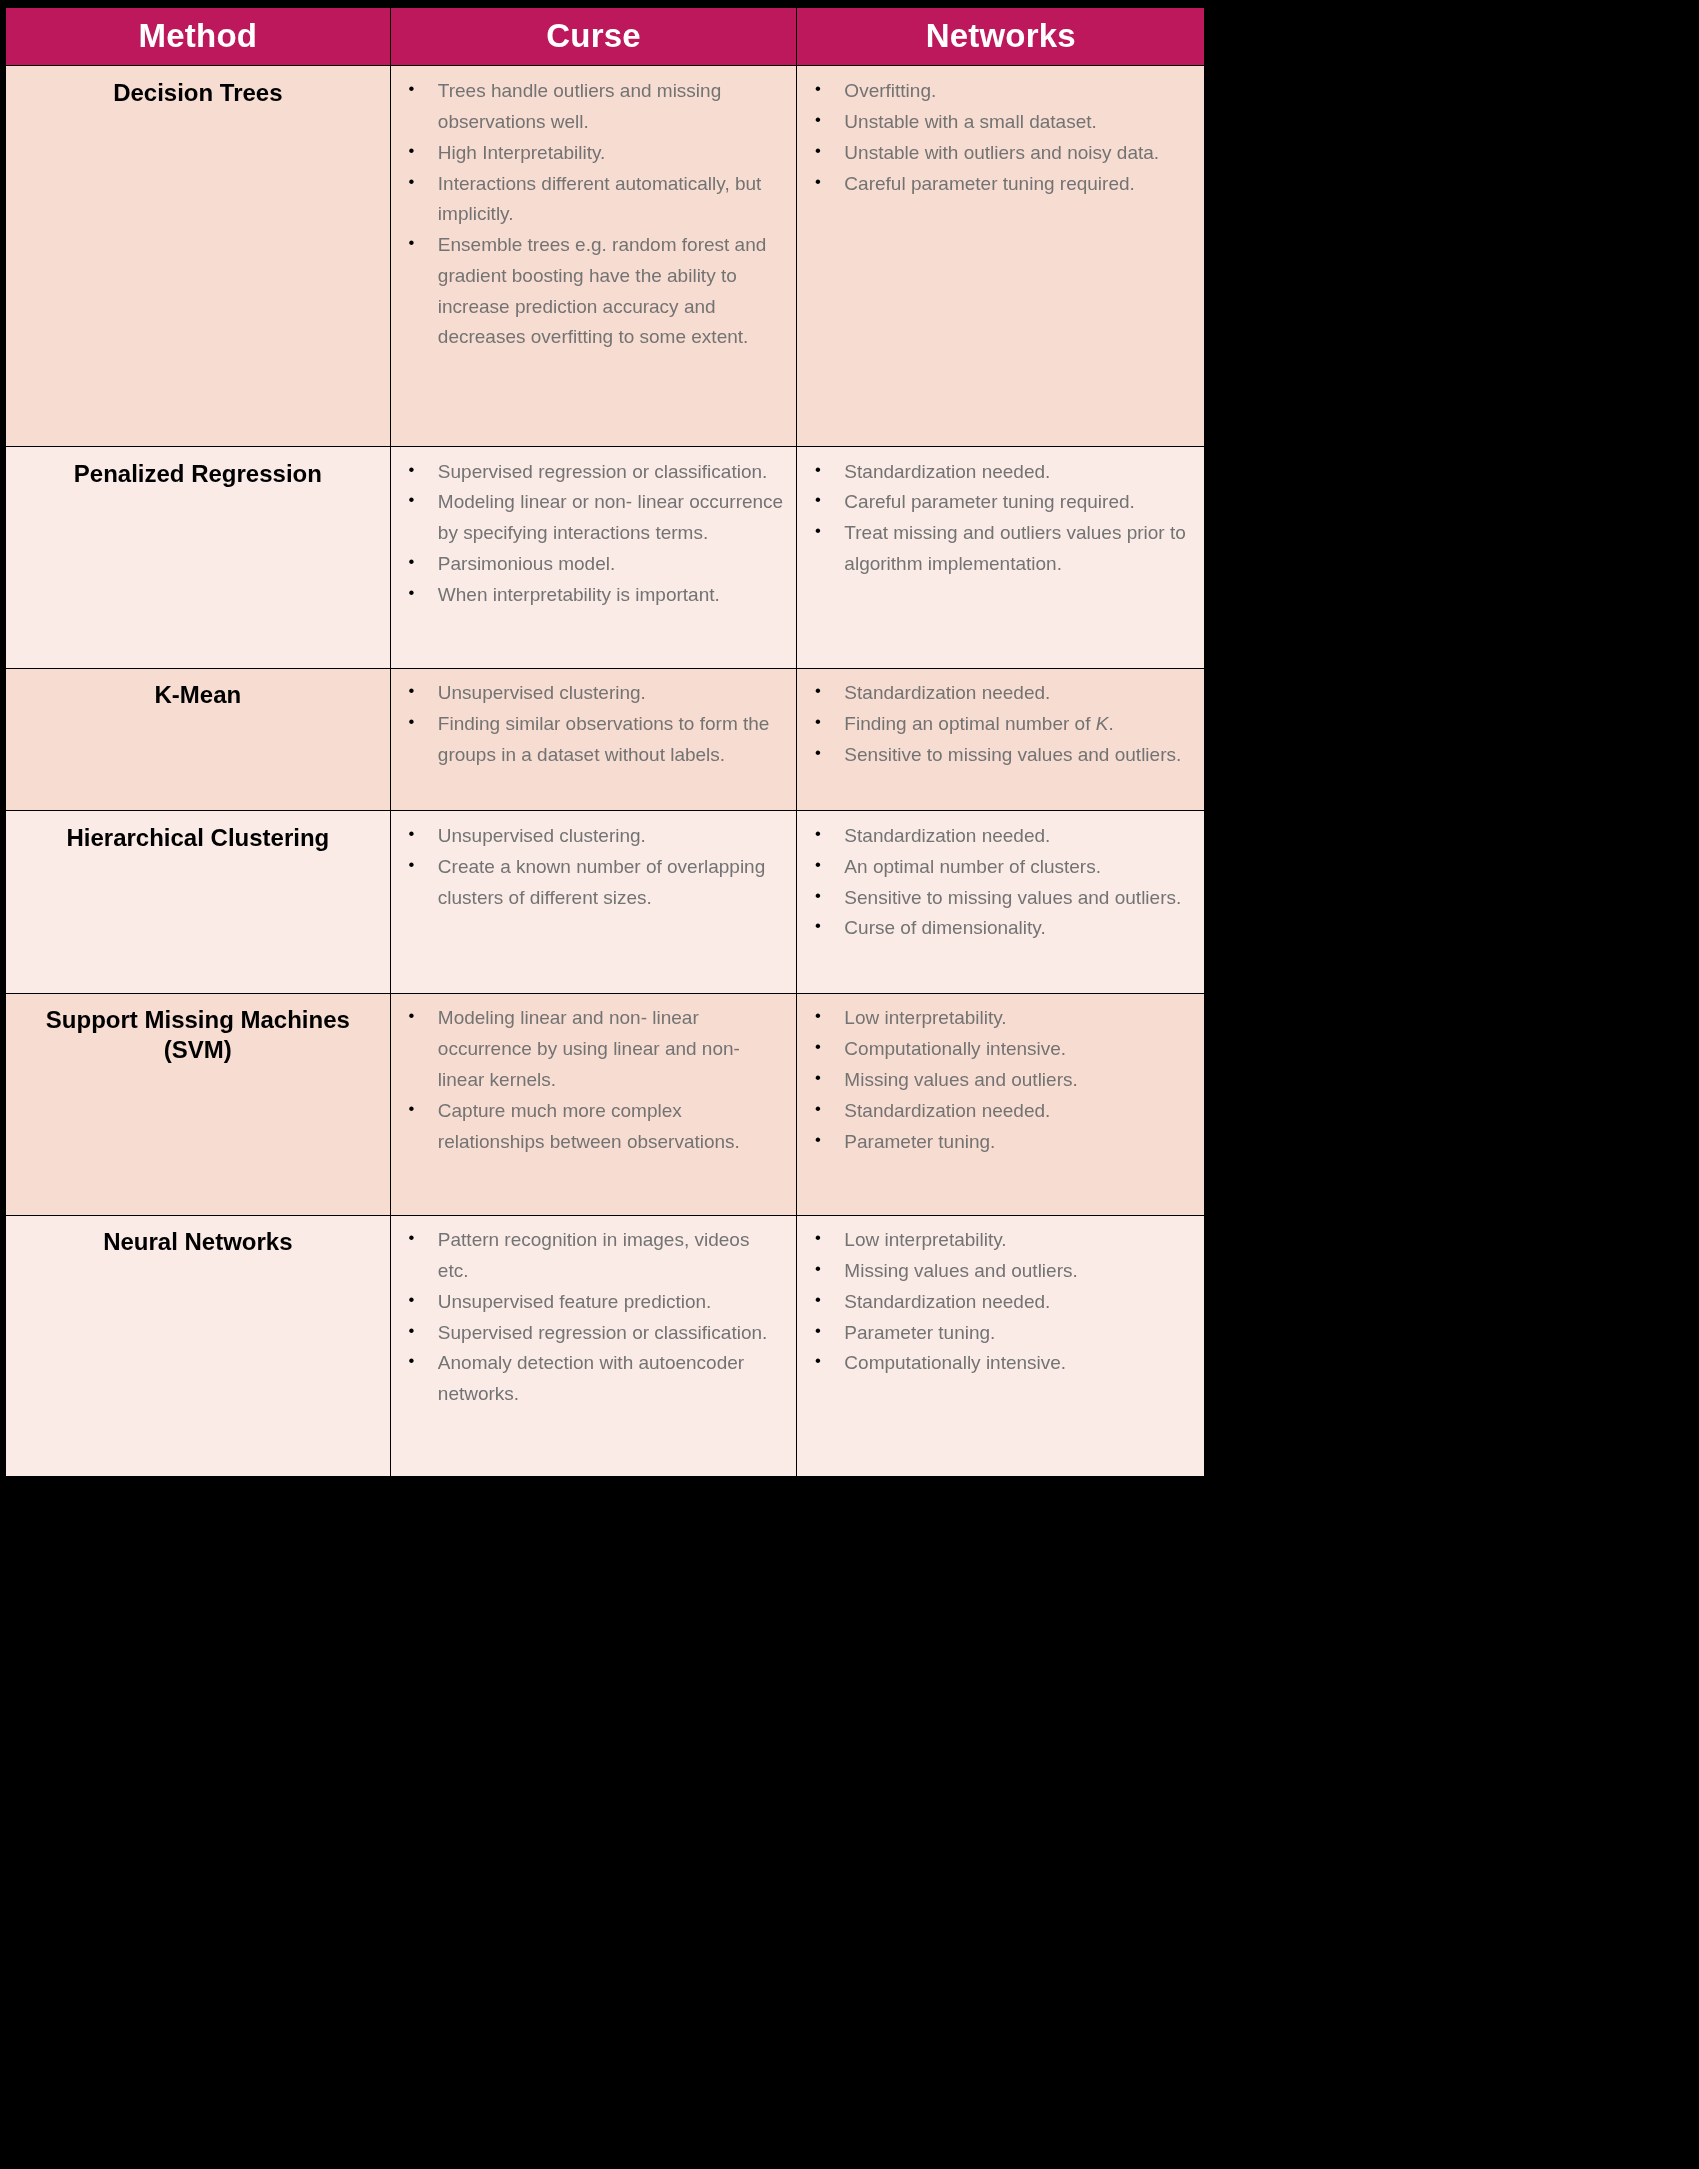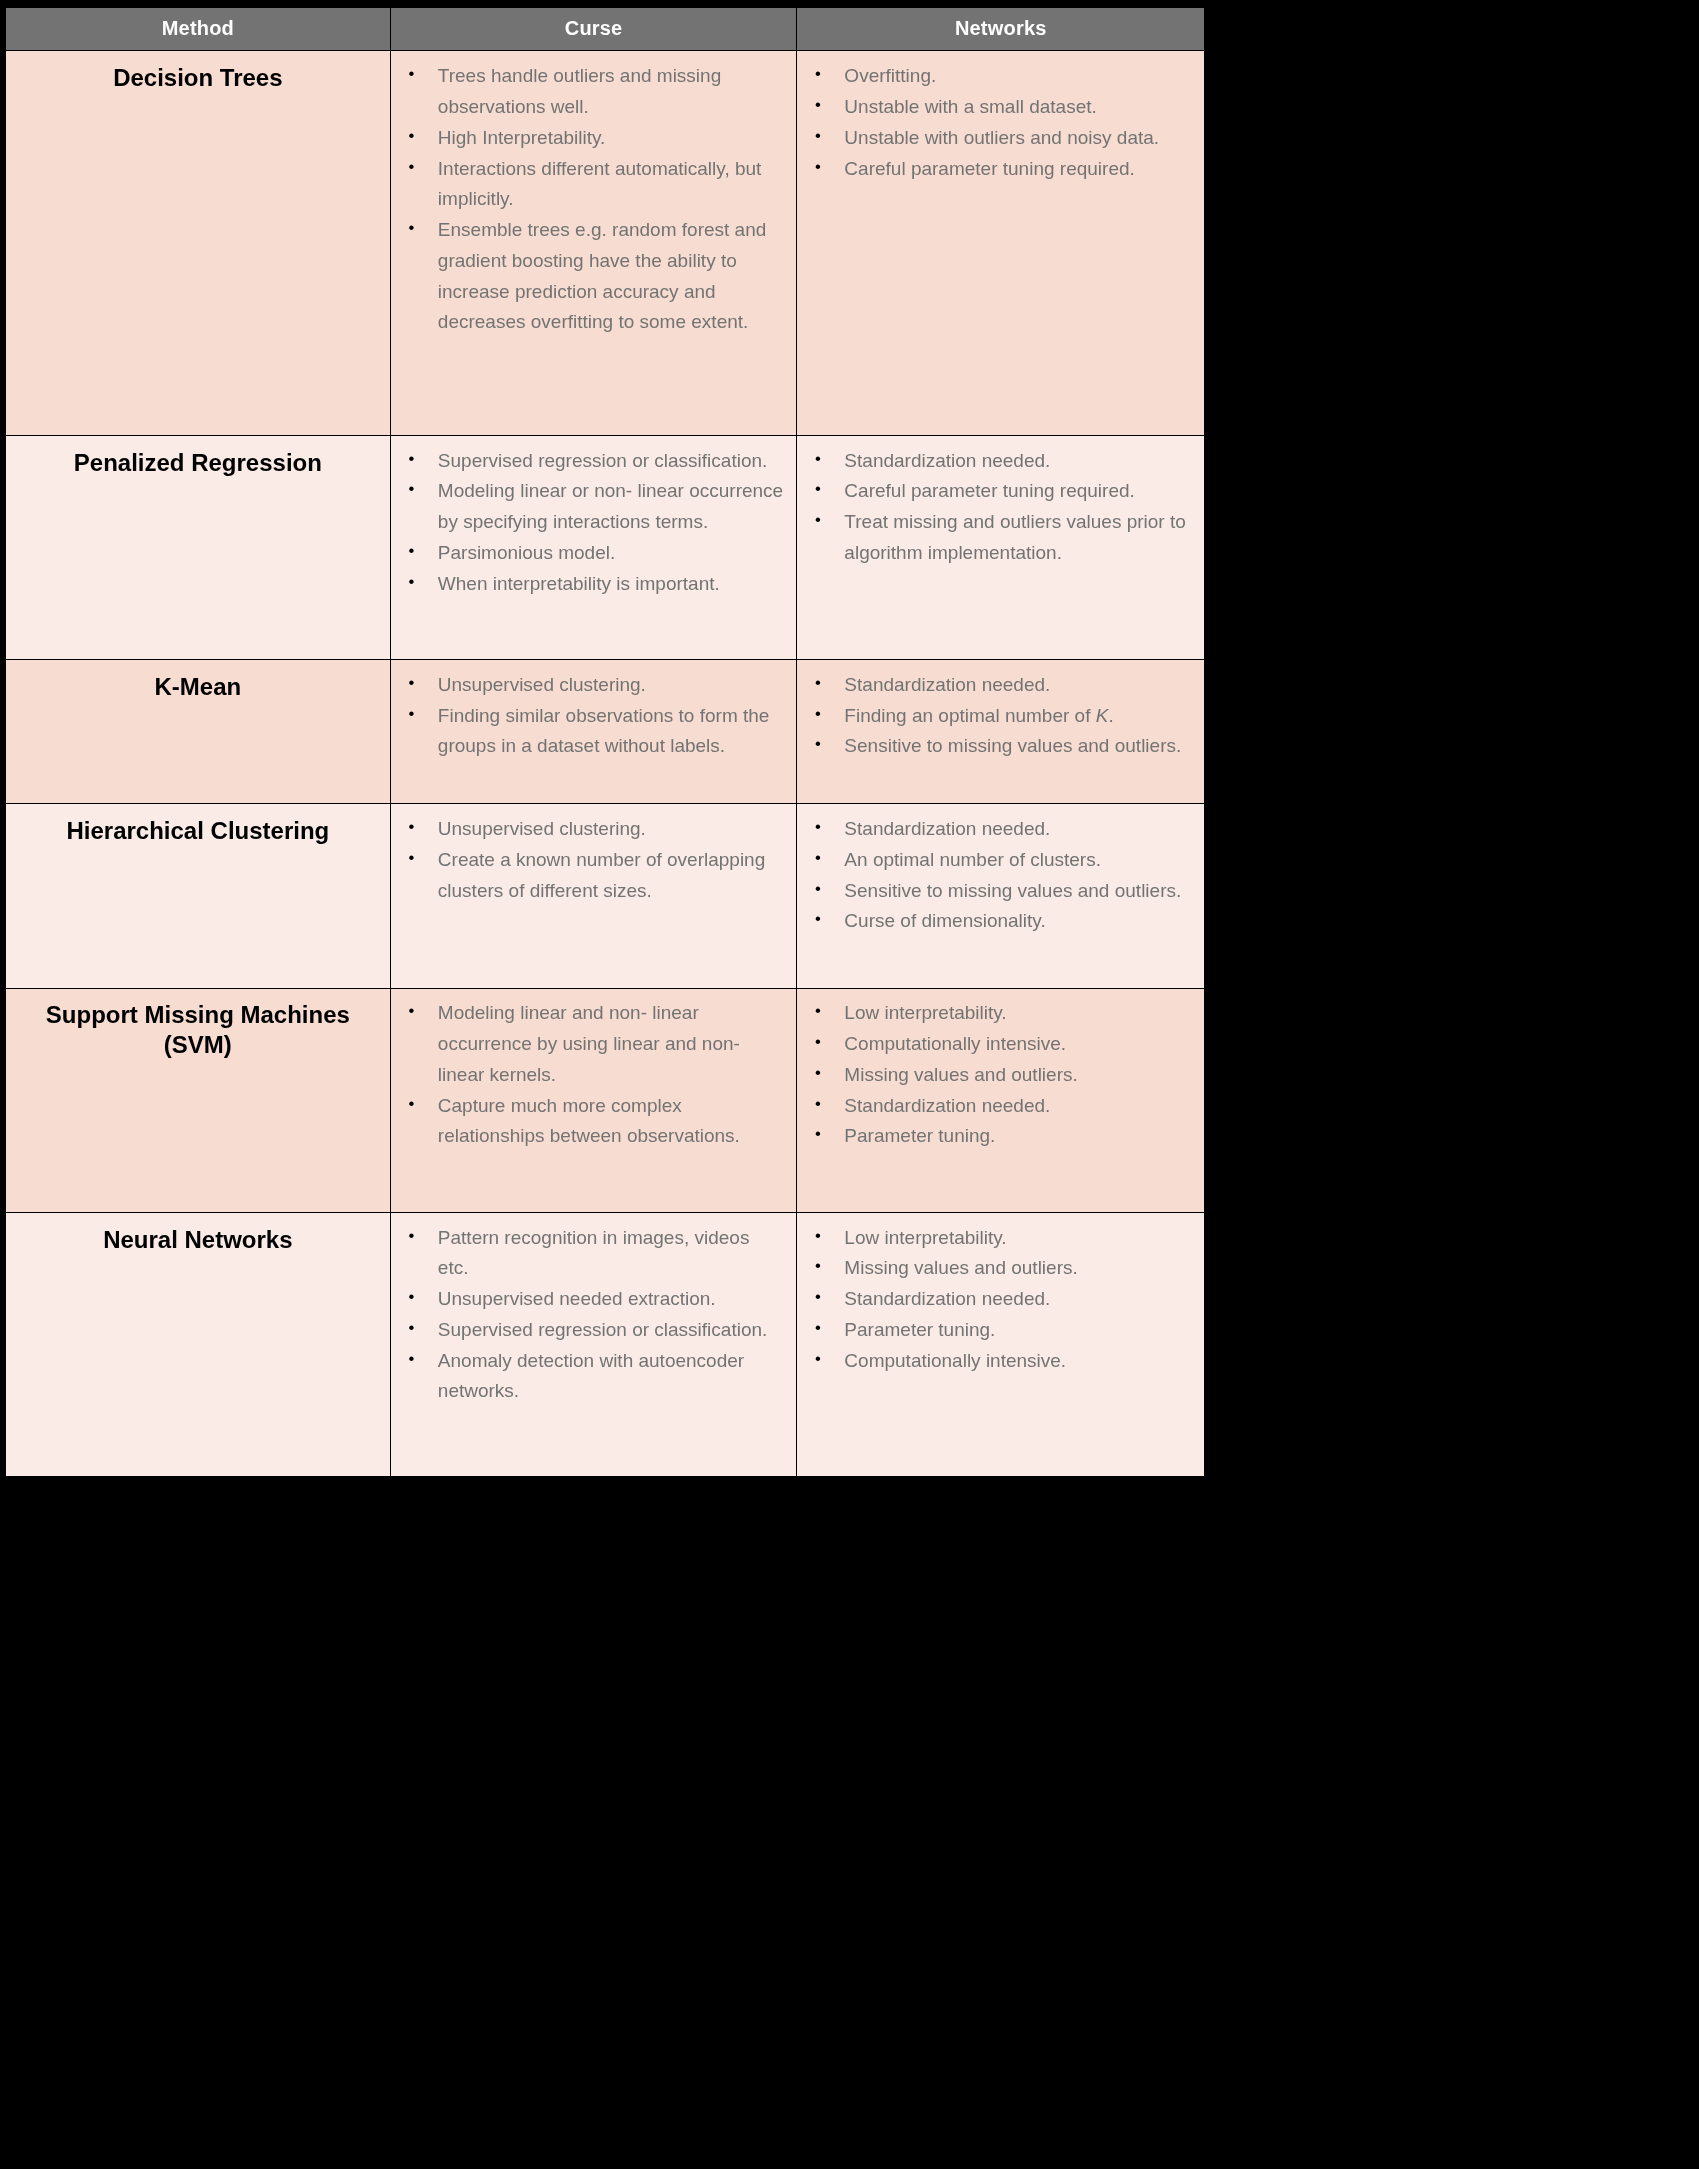--- a/index.html
+++ b/index.html
@@ -25,23 +25,23 @@
     height: 100%;
     border-collapse: collapse;
     table-layout: fixed;
     background: #FAEBE6;
   }
   table.ml-table col.c-method { width: 32.1%; }
   table.ml-table col.c-uses   { width: 33.9%; }
   table.ml-table col.c-conc   { width: 34.0%; }
 
   thead th {
-    background: #737373;
+    background: #be185d;
     color: #FFFFFF;
-    font-size: 20px;
+    font-size: 33px;
     font-weight: bold;
     text-align: center;
     padding: 8.8px 3.9px 10.8px 3.9px;
     border: 1px solid #000000;
     letter-spacing: 0.2px;
     font-stretch: condensed;
   }
 
   tbody td {
     border: 1px solid #000000;
@@ -193,21 +193,21 @@
               <li>Standardization needed.</li>
               <li>Parameter tuning.</li>
             </ul>
           </td>
         </tr>
         <tr class="even">
           <td class="method-cell">Neural Networks</td>
           <td class="list-cell">
             <ul class="bullets">
               <li>Pattern recognition in images, videos etc.</li>
-              <li>Unsupervised needed extraction.</li>
+              <li>Unsupervised feature prediction.</li>
               <li>Supervised regression or classification.</li>
               <li>Anomaly detection with autoencoder networks.</li>
             </ul>
           </td>
           <td class="list-cell">
             <ul class="bullets">
               <li>Low interpretability.</li>
               <li>Missing values and outliers.</li>
               <li>Standardization needed.</li>
               <li>Parameter tuning.</li>

